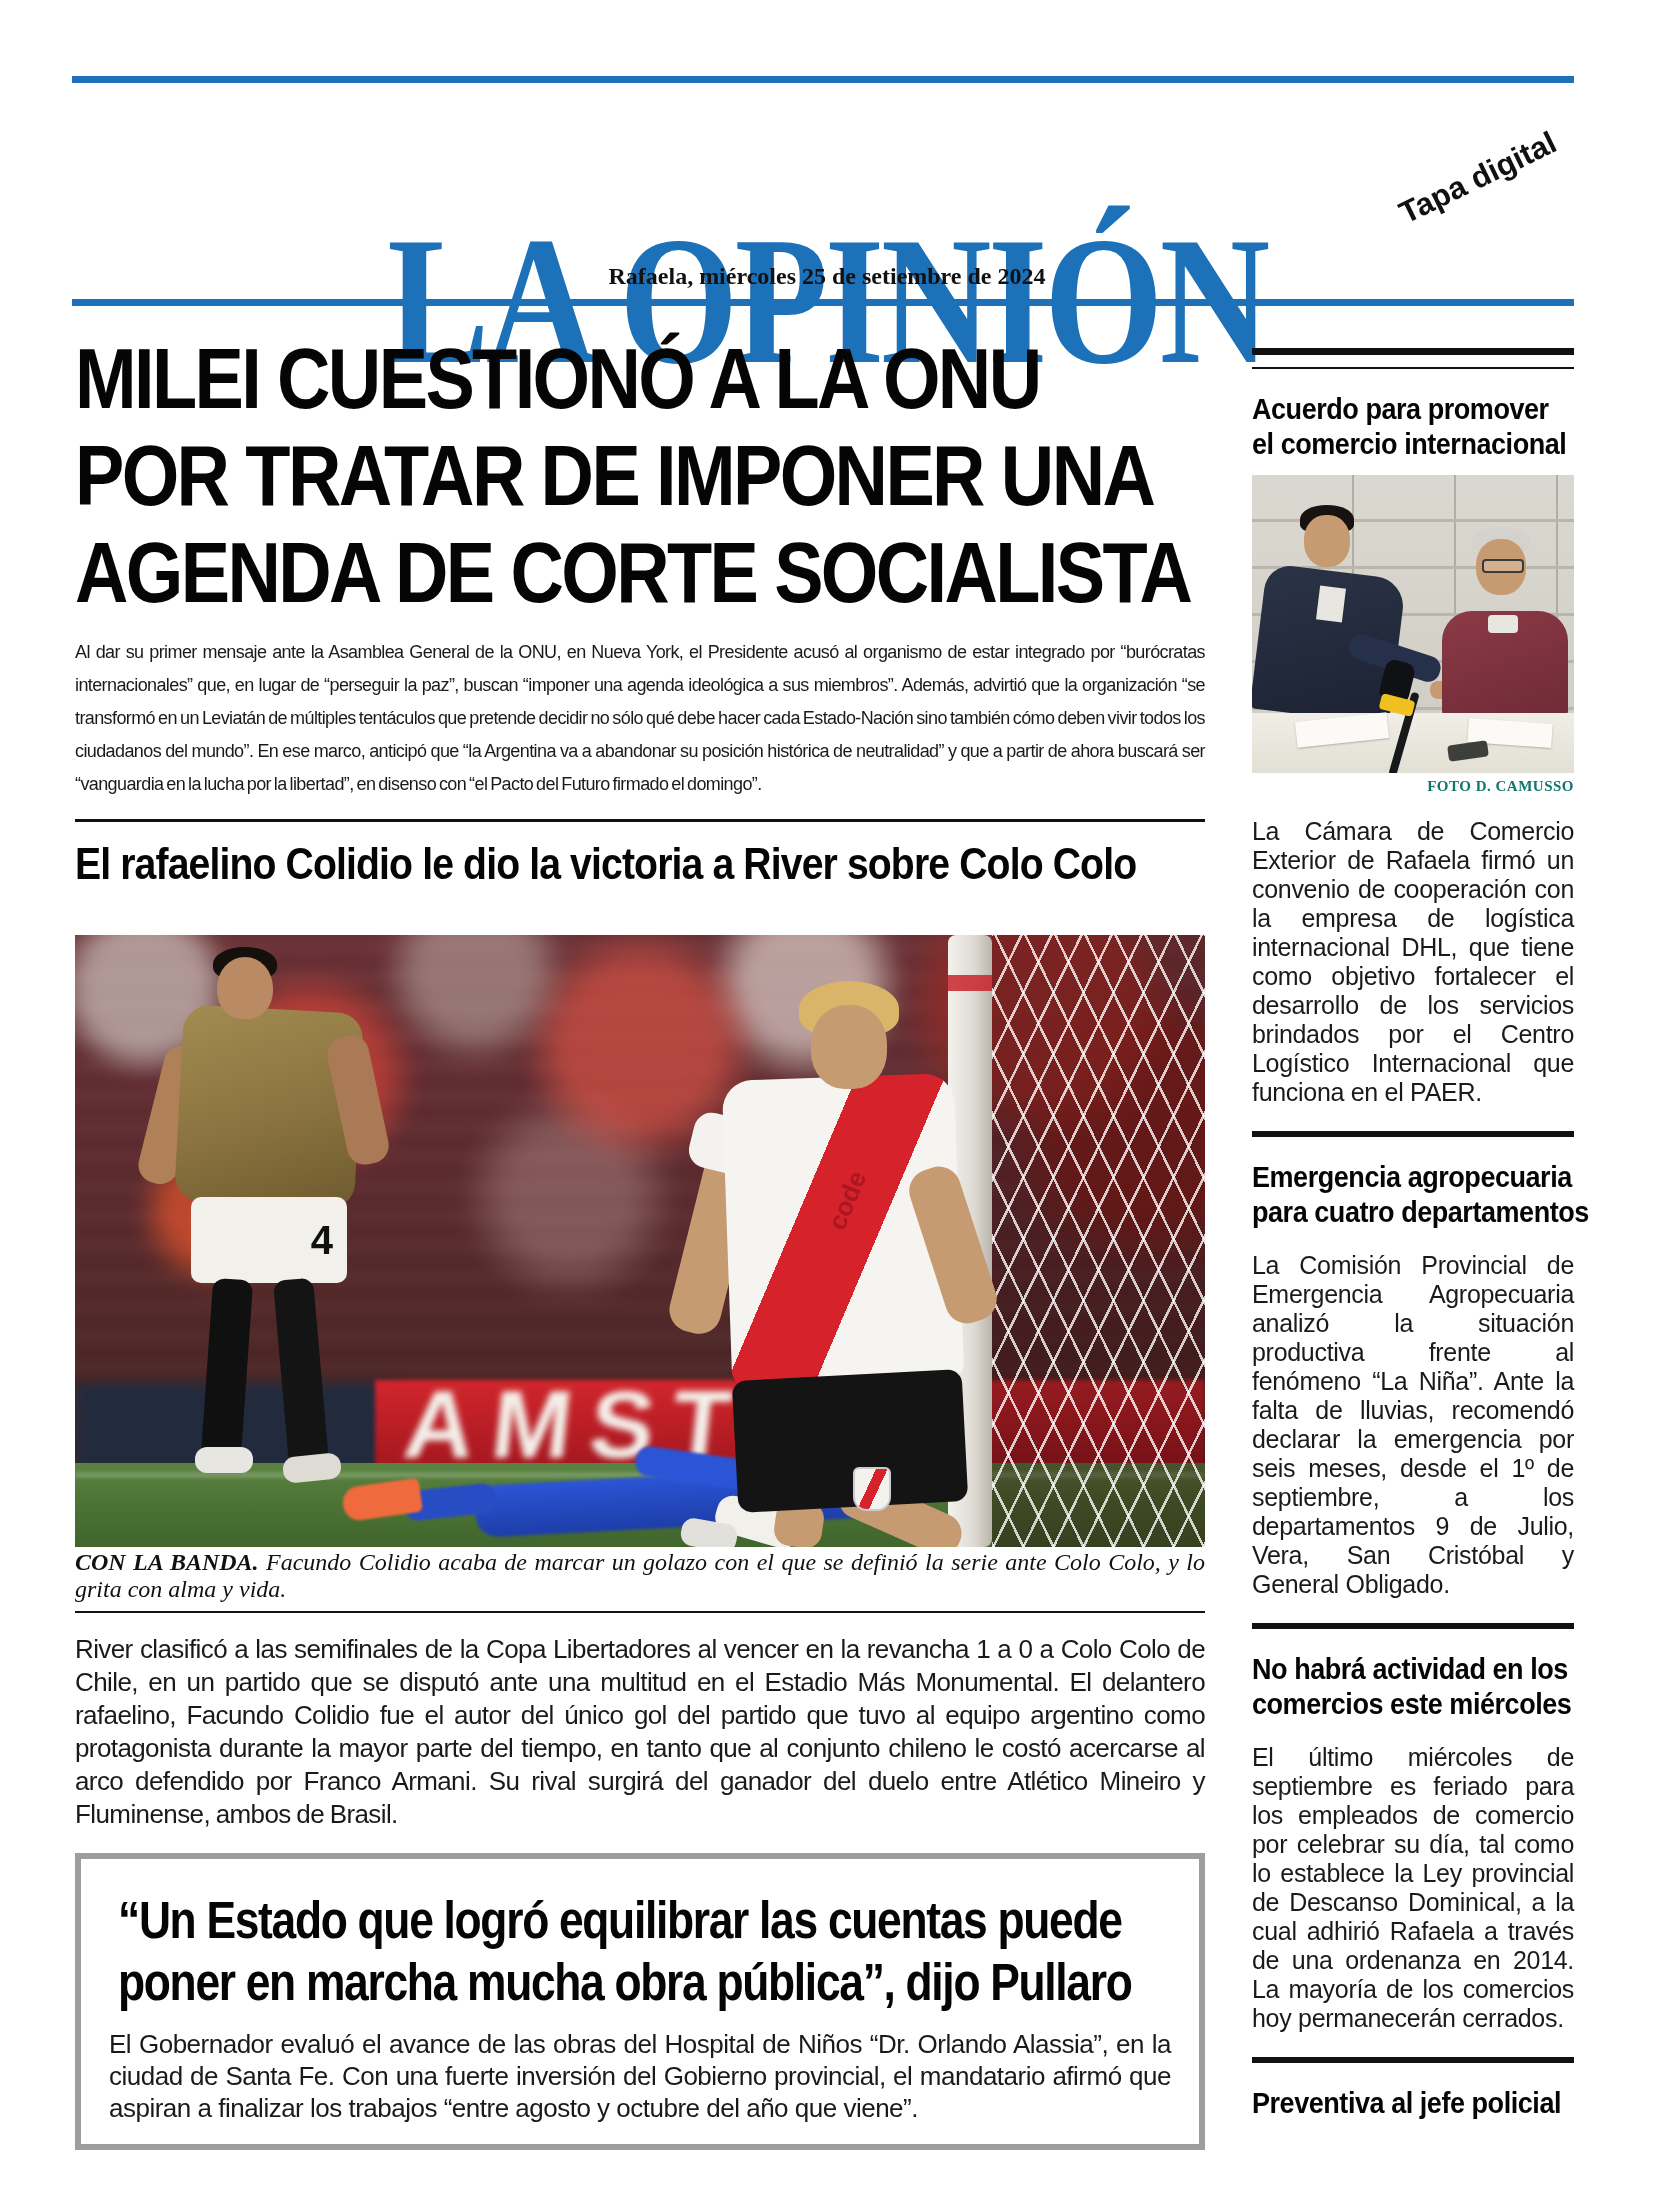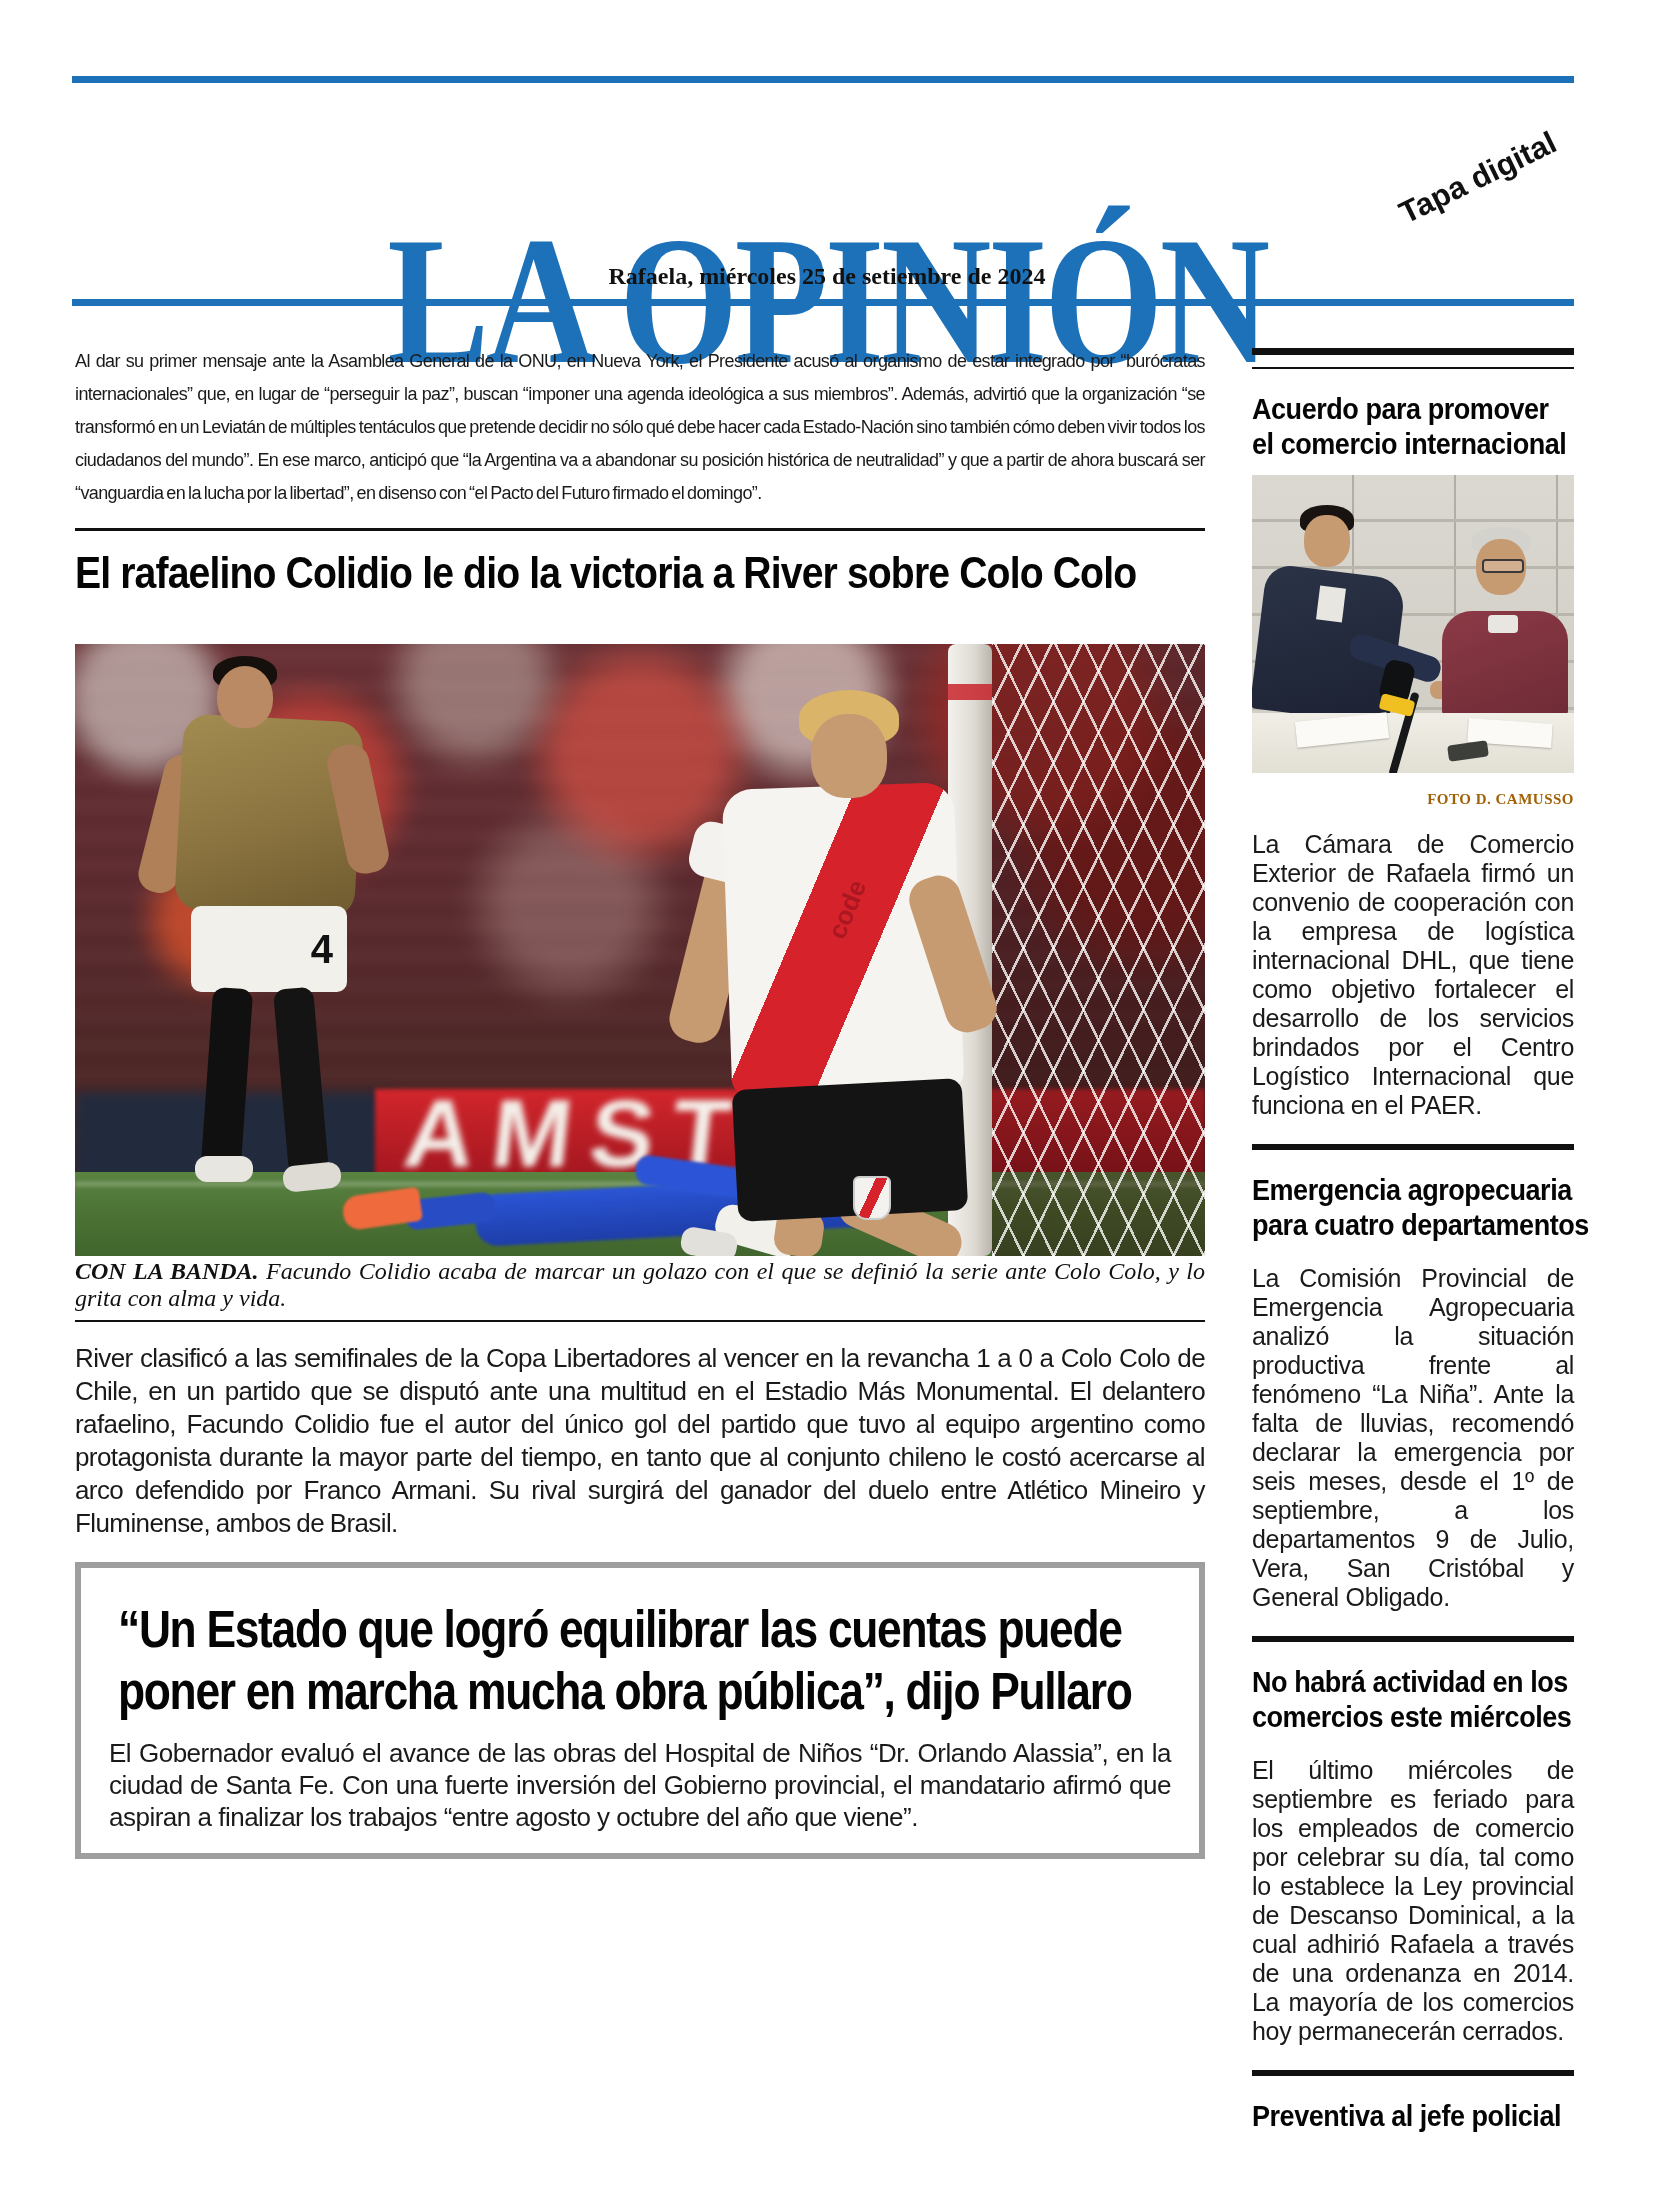--- a/index.html
+++ b/index.html
@@ -119,22 +119,22 @@
 
   
   .sidebar{position:absolute;left:1252px;top:348px;width:322px;}
   .dbl-rule{height:12px;border-top:7px solid #111;border-bottom:2px solid #111;}
   .sb-rule{height:6px;background:#111;margin-top:24px;}
   .sb-h{margin-top:22px;font-weight:bold;font-size:30px;line-height:35px;letter-spacing:-.5px;
         white-space:nowrap;transform:scaleX(.9);transform-origin:0 50%;color:#050505;}
   .sb-h + .sb-h{margin-top:0;}
   .sb-body{margin:22px 0 0 0;font-size:25px;line-height:29px;letter-spacing:-.3px;
            text-align:justify;color:#1a1a1a;}
-  .sb-credit{margin-top:18px;text-align:right;font-family:"Liberation Serif",serif;
-             font-weight:bold;font-size:15px;letter-spacing:.5px;color:#a16207;}
+  .sb-credit{margin-top:5px;text-align:right;font-family:"Liberation Serif",serif;
+             font-weight:bold;font-size:15px;letter-spacing:.5px;color:#0f766e;}
   .sb-caption{margin:0;font-family:"Liberation Serif",serif;font-style:italic;font-size:24px;
               line-height:27px;color:#111;border-bottom:2px solid #111;padding-bottom:8px;}
 
   
   .sb-photo{position:relative;margin-top:14px;width:322px;height:298px;overflow:hidden;
             background:
               repeating-linear-gradient(180deg, transparent 0 44px, #b9b6ae 44px 47px),
               repeating-linear-gradient(90deg, transparent 0 100px, rgba(150,146,138,.6) 100px 102px),
               linear-gradient(180deg,#dbd8d1,#cfccc4);}
   .sb-photo *{position:absolute;}
@@ -165,20 +165,25 @@
 <div class="page">
 
   <div class="rule-blue r1"></div>
   <h1 class="masthead">LA OPINIÓN</h1>
   <div class="tapa">Tapa digital</div>
   <div class="dateline">Rafaela, miércoles 25 de setiembre de 2024</div>
   <div class="rule-blue r2"></div>
 
   <main class="main-col">
 
+    <h2 style="margin:0;">
+      <div class="hl-line">MILEI CUESTIONÓ A LA ONU</div>
+      <div class="hl-line">POR TRATAR DE IMPONER UNA</div>
+      <div class="hl-line">AGENDA DE CORTE SOCIALISTA</div>
+    </h2>
     <p class="lede">Al dar su primer mensaje ante la Asamblea General de la ONU, en Nueva York, el Presidente acusó al organismo de estar integrado por “burócratas internacionales” que, en lugar de “perseguir la paz”, buscan “imponer una agenda ideológica a sus miembros”. Además, advirtió que la organización “se transformó en un Leviatán de múltiples tentáculos que pretende decidir no sólo qué debe hacer cada Estado-Nación sino también cómo deben vivir todos los ciudadanos del mundo”. En ese marco, anticipó que “la Argentina va a abandonar su posición histórica de neutralidad” y que a partir de ahora buscará ser “vanguardia en la lucha por la libertad”, en disenso con “el Pacto del Futuro firmado el domingo”.</p>
 
     <hr class="thin-rule">
 
     <h3 class="sports-hl">El rafaelino Colidio le dio la victoria a River sobre Colo Colo</h3>
 
     <figure class="photo" style="margin:10px 0 0 0;">
       <div class="crowd"></div>
       <div class="board-dark"></div>
       <div class="board-red"></div>

